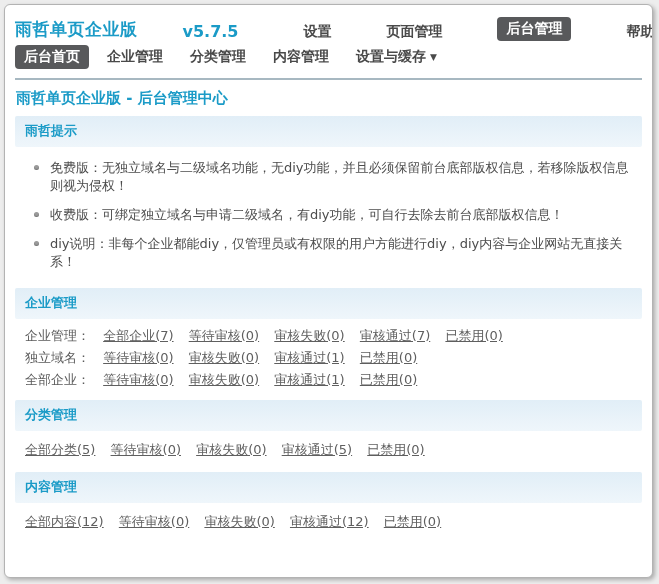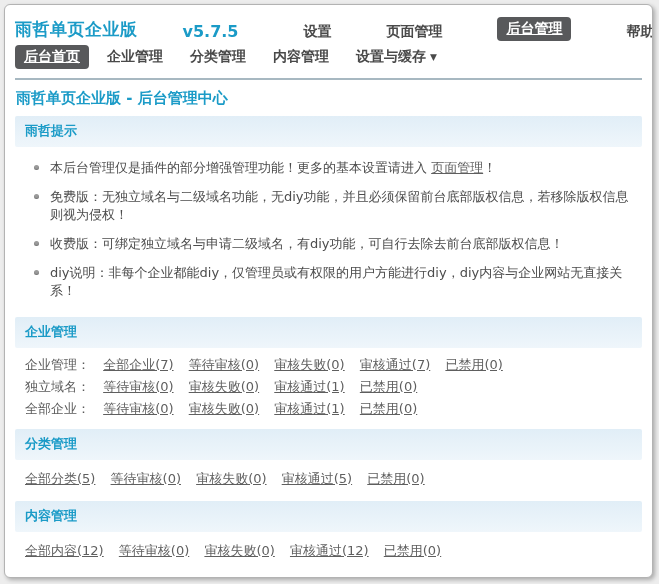--- a/index.html
+++ b/index.html
@@ -5,21 +5,21 @@
   html,body{margin:0;padding:0;width:659px;height:584px;overflow:hidden;
     background:#ededed;font-family:"DejaVu Sans","Liberation Sans",sans-serif;}
   .card{box-sizing:border-box;margin:4px;width:649px;height:574px;background:#fff;
     border:1px solid #b3b3b3;border-radius:6px;box-shadow:2px 2px 4px rgba(0,0,0,.28);
     padding:12px 10px 10px;overflow:hidden;}
   
   .topbar{display:flex;align-items:flex-end;white-space:nowrap;gap:36px;}
   .brand{color:#1b9bc7;font-weight:bold;font-size:17px;letter-spacing:.5px;}
   .brand-ver{color:#1b9bc7;font-weight:bold;font-size:16px;margin-left:9px;margin-right:10px;}
   .nav-item{color:#4a4a4a;font-weight:bold;font-size:14px;margin-left:19px;cursor:pointer;text-decoration:none;}
-  .nav-item.active{background:#58595b;color:#fff;border-radius:4px;padding:3px 9px;text-decoration:underline;}
+  .nav-item.active{background:#58595b;color:#fff;border-radius:4px;padding:3px 9px;}
   
   .subnav{display:flex;align-items:center;margin-top:4px;white-space:nowrap;}
   .subnav .nav-item{margin-left:0;margin-right:27px;}
   .subnav .nav-item.active{margin-right:18px;}
   .caret{font-size:9px;color:#4a4a4a;margin-left:4px;vertical-align:1px;}
   .divider{height:2px;background:#a7b8c1;margin-top:9px;}
   
   .page-title{color:#1b9bc7;font-weight:bold;font-size:15px;margin:9px 0 8px 1px;}
   
   .section-bar{background:linear-gradient(180deg,#e1eef7 0%,#eff6fb 100%);
@@ -59,24 +59,20 @@
     <a class="nav-item"><span>设置与缓存</span><span class="caret">▼</span></a>
   </div>
 
   <div class="divider"></div>
 
   <div class="page-title">雨哲单页企业版 - 后台管理中心</div>
 
   <div>
     <div class="section-bar">雨哲提示</div>
     <div class="tips-body">
-      <div class="tip">
-        <span class="bullet"></span>
-        <span><span>本后台管理仅是插件的部分增强管理功能！更多的基本设置请进入 </span><a class="glink" style="margin-right:0">页面管理</a><span>！</span></span>
-      </div>
       <div class="tip">
         <span class="bullet"></span>
         <span>免费版：无独立域名与二级域名功能，无diy功能，并且必须保留前台底部版权信息，若移除版权信息则视为侵权！</span>
       </div>
       <div class="tip">
         <span class="bullet"></span>
         <span>收费版：可绑定独立域名与申请二级域名，有diy功能，可自行去除去前台底部版权信息！</span>
       </div>
       <div class="tip">
         <span class="bullet"></span>

